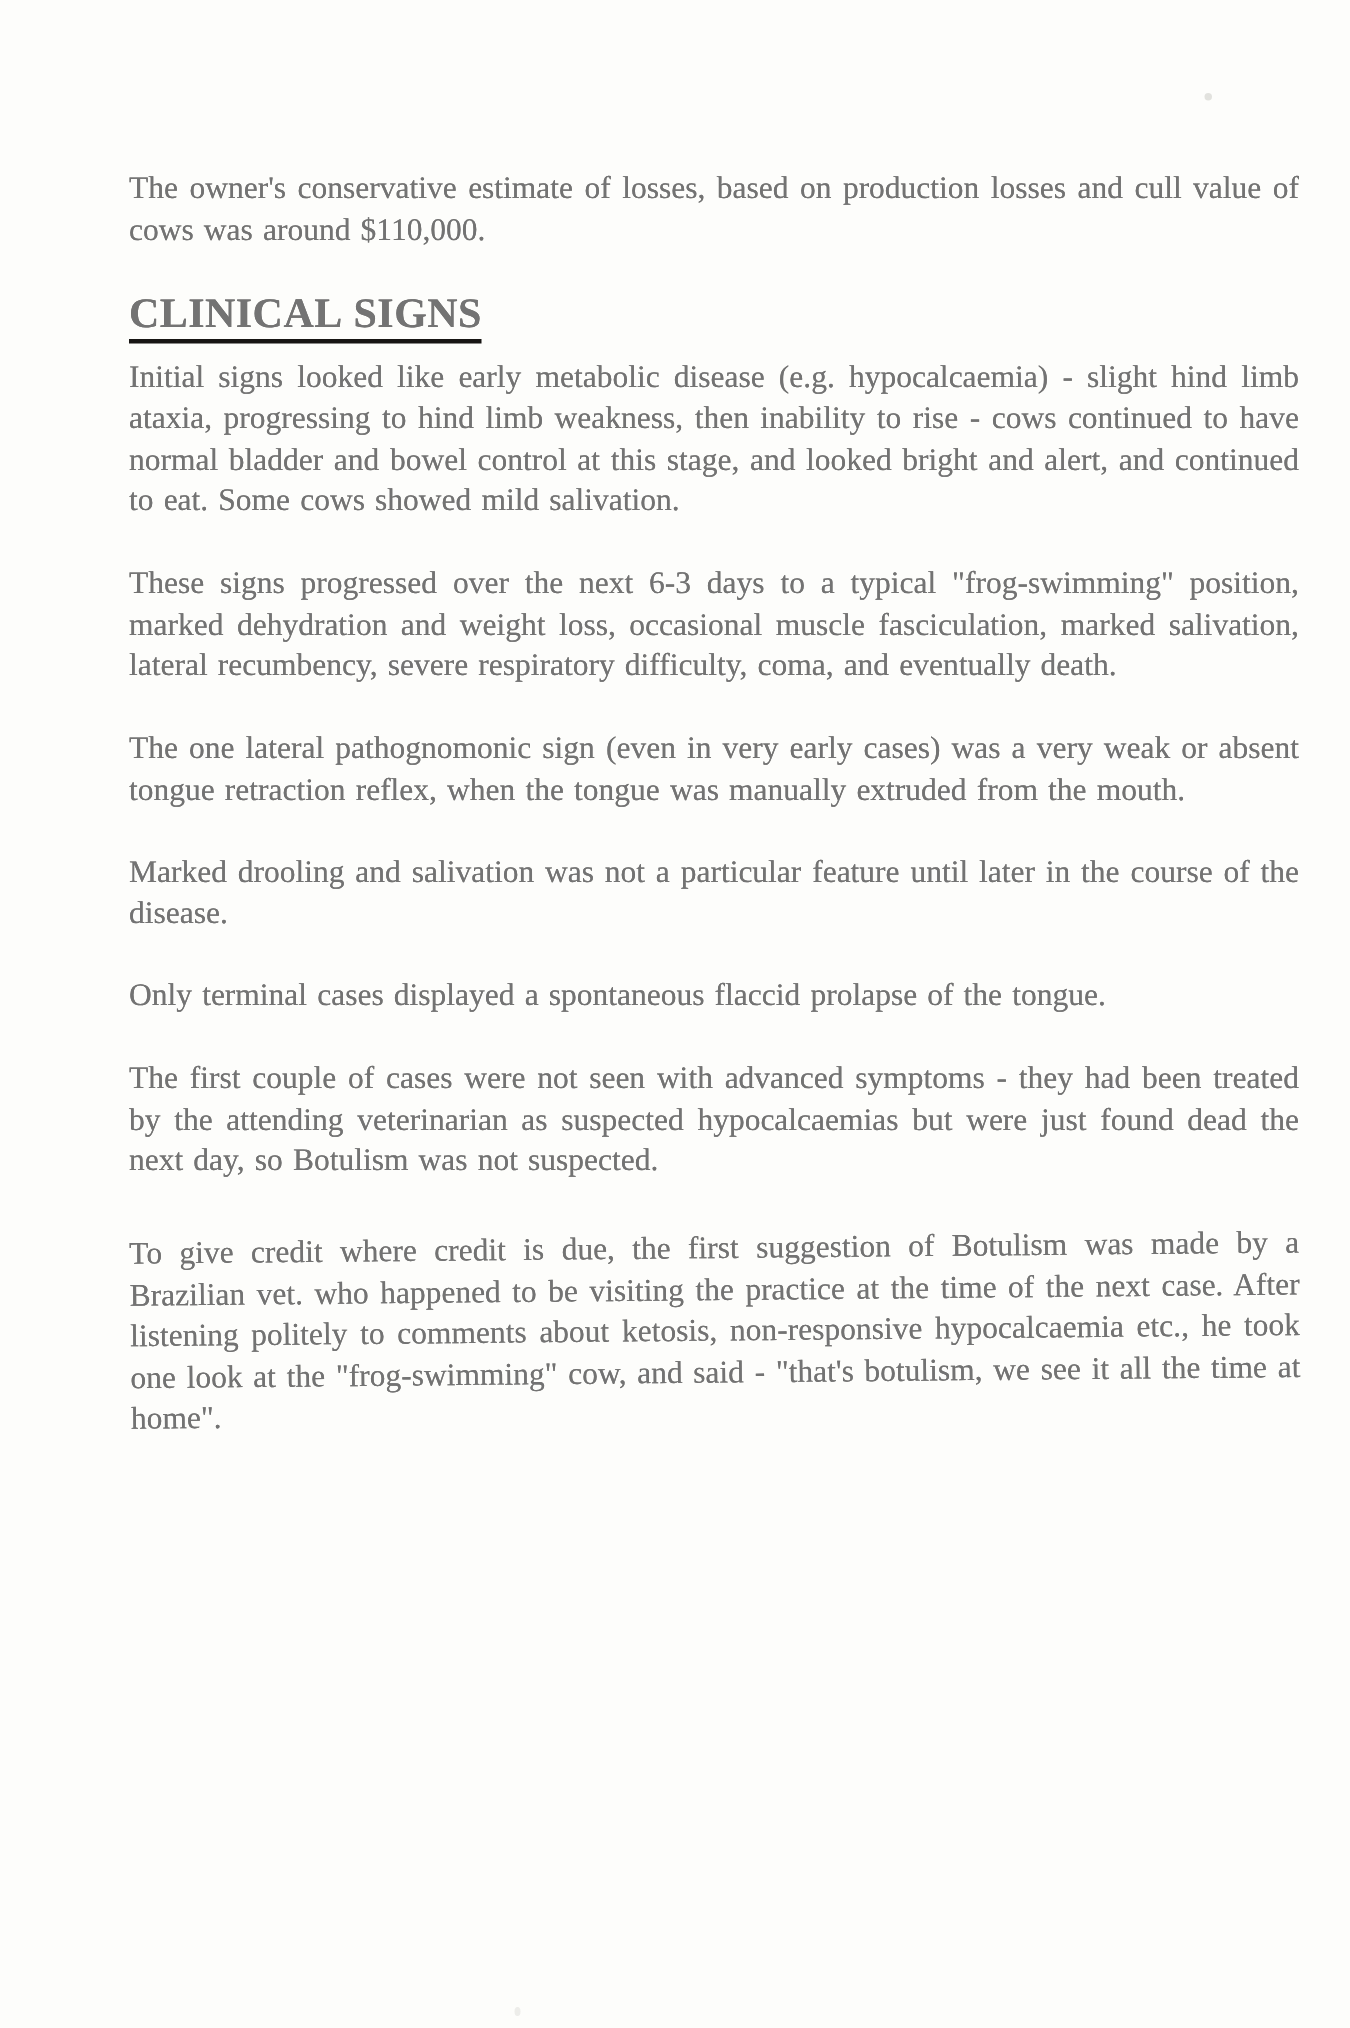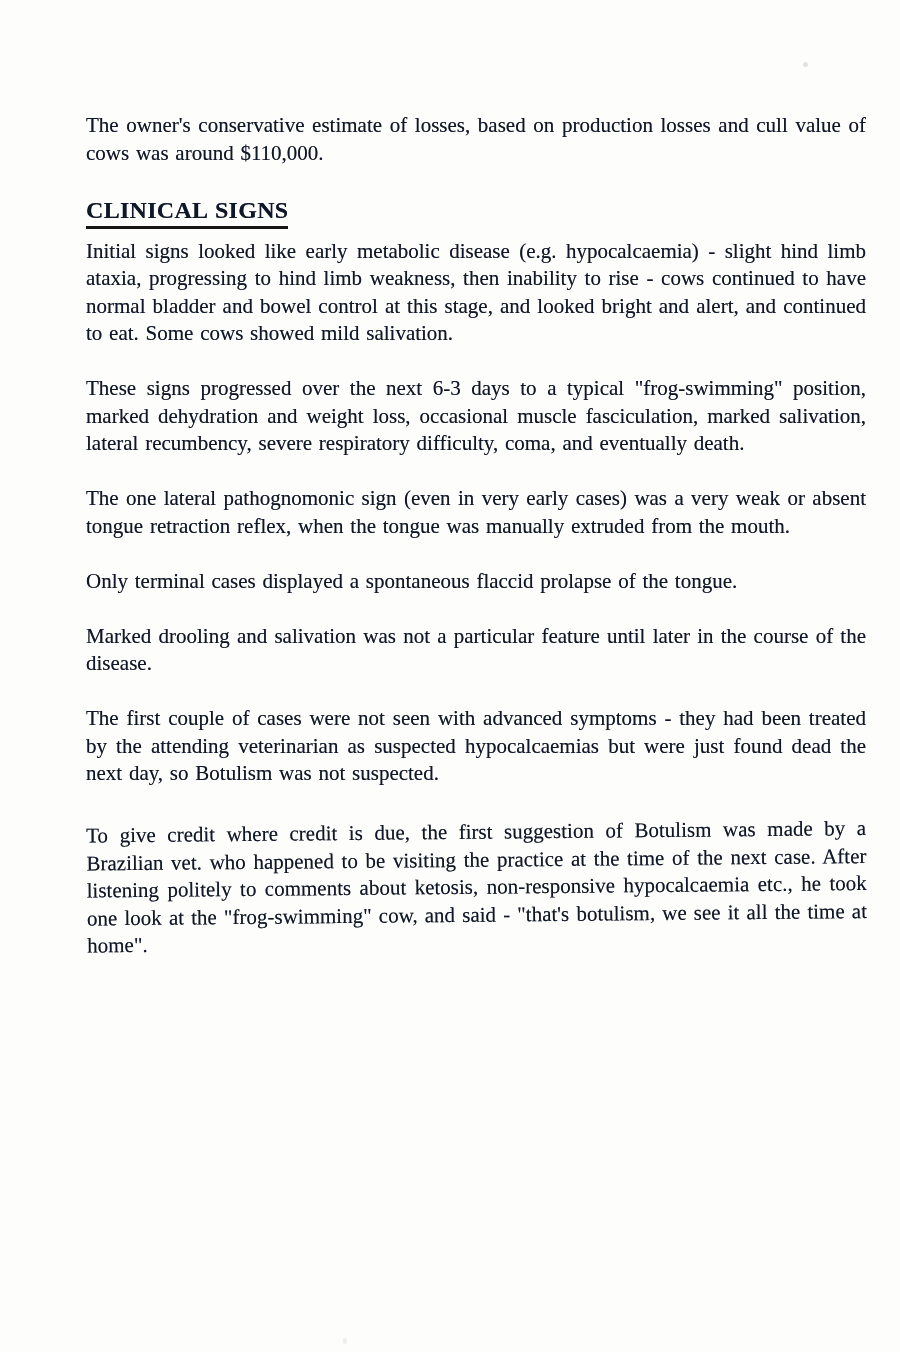--- a/index.html
+++ b/index.html
@@ -11,39 +11,39 @@
     height: 1352px;
     background: #ffffff;
     font-family: "Liberation Serif", "DejaVu Serif", serif;
   }
   .page {
     position: relative;
     width: 900px;
     height: 1352px;
     background: #fdfdfb;
     overflow: hidden;
-    color: #0f172a;
+    color: #737373;
   }
   .text-block {
     position: absolute;
     left: 86px;
     top: 112px;
     width: 780px;
     font-size: 21px;
     line-height: 27.5px;
     text-align: justify;
     word-spacing: 1.5px;
   }
   .para {
     margin: 0 0 27.5px 0;
     text-shadow: 0 0 0.3px rgba(20,18,16,0.55);
   }
   .heading {
     margin: 0 0 9px 0;
-    font-size: 24px;
+    font-size: 28px;
     line-height: 30px;
     font-weight: bold;
     letter-spacing: 0.3px;
     text-align: left;
   }
   .heading-text {
     display: inline-block;
     border-bottom: 3px solid #171513;
     padding-bottom: 1px;
     text-shadow: 0 0 0.4px rgba(20,18,16,0.6);
@@ -86,22 +86,22 @@
 
 
     <h2 class="heading"><span class="heading-text">CLINICAL SIGNS</span></h2>
 
     <p class="para">Initial signs looked like early metabolic disease (e.g. hypocalcaemia) - slight hind limb ataxia, progressing to hind limb weakness, then inability to rise - cows continued to have normal bladder and bowel control at this stage, and looked bright and alert, and continued to eat.  Some cows showed mild salivation.</p>
 
     <p class="para">These signs progressed over the next 6-3 days to a typical "frog-swimming" position, marked dehydration and weight loss, occasional muscle fasciculation, marked salivation, lateral recumbency, severe respiratory difficulty, coma, and eventually death.</p>
 
     <p class="para">The one lateral pathognomonic sign (even in very early cases) was a very weak or absent tongue retraction reflex, when the tongue was manually extruded from the mouth.</p>
 
+    <p class="para">Marked drooling and salivation was not a particular feature until later in the course of the disease.</p>
+
     <p class="para">Only terminal cases displayed a  spontaneous flaccid prolapse of the tongue.</p>
-
-    <p class="para">Marked drooling and salivation was not a particular feature until later in the course of the disease.</p>
 
     <p class="para">The first couple of cases were not seen with advanced symptoms - they had been treated by the attending veterinarian as suspected hypocalcaemias but were just found dead the next day, so Botulism was not suspected.</p>
 
     <p class="para skewed">To give credit where credit is due, the first suggestion of Botulism was made by a Brazilian vet. who happened to be visiting the practice at the time of the next case. After listening politely to comments about ketosis, non-responsive hypocalcaemia etc., he took one look at the "frog-swimming" cow, and said - "that's botulism, we see it all the time at home".</p>
 
   </div>
 </div>
 
 </body></html>

